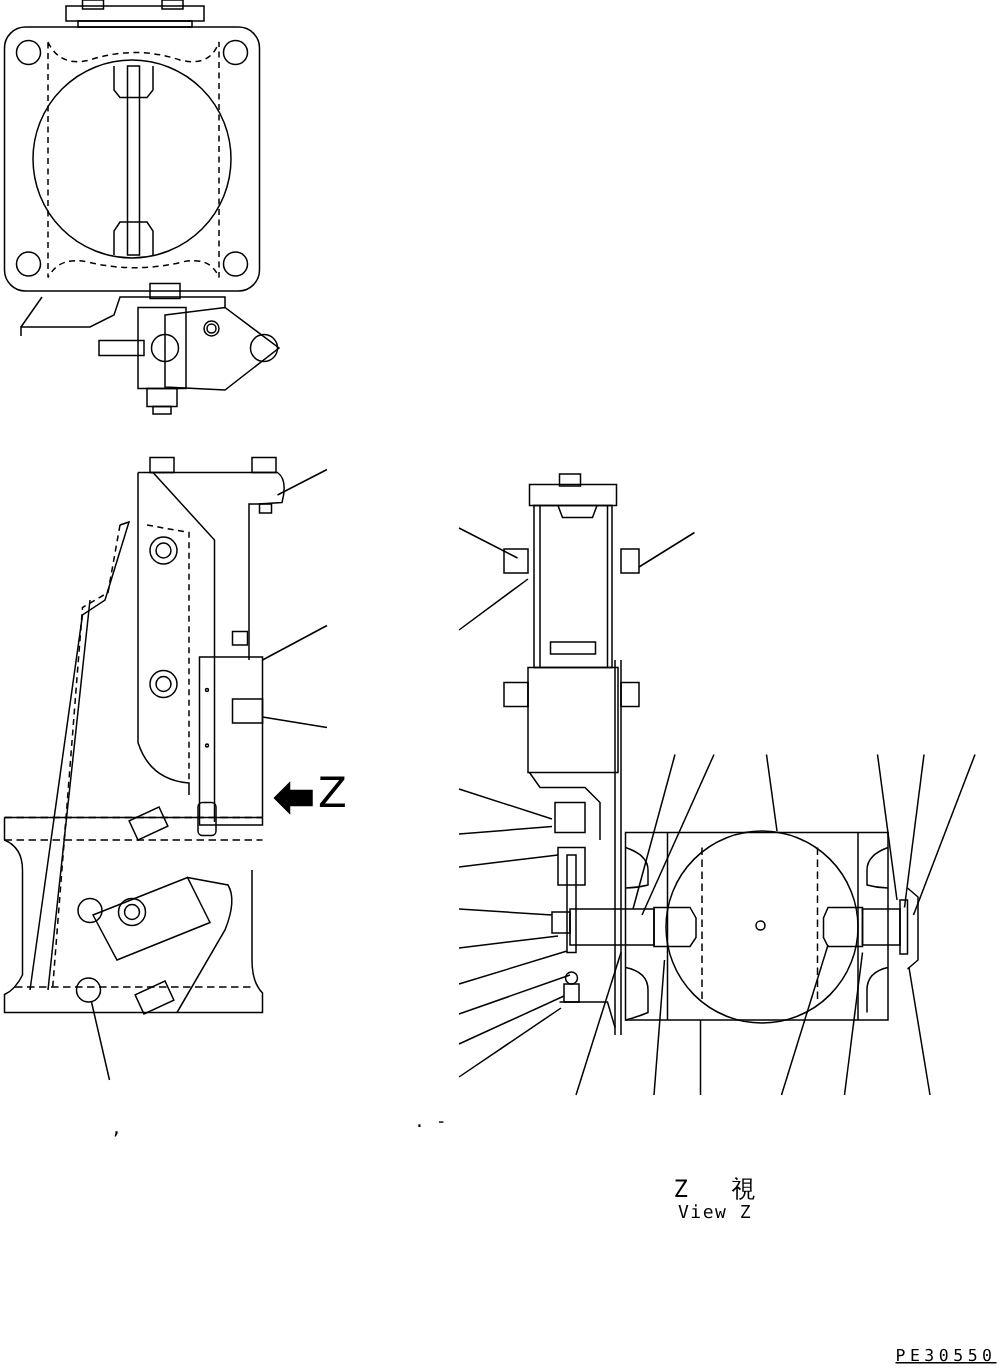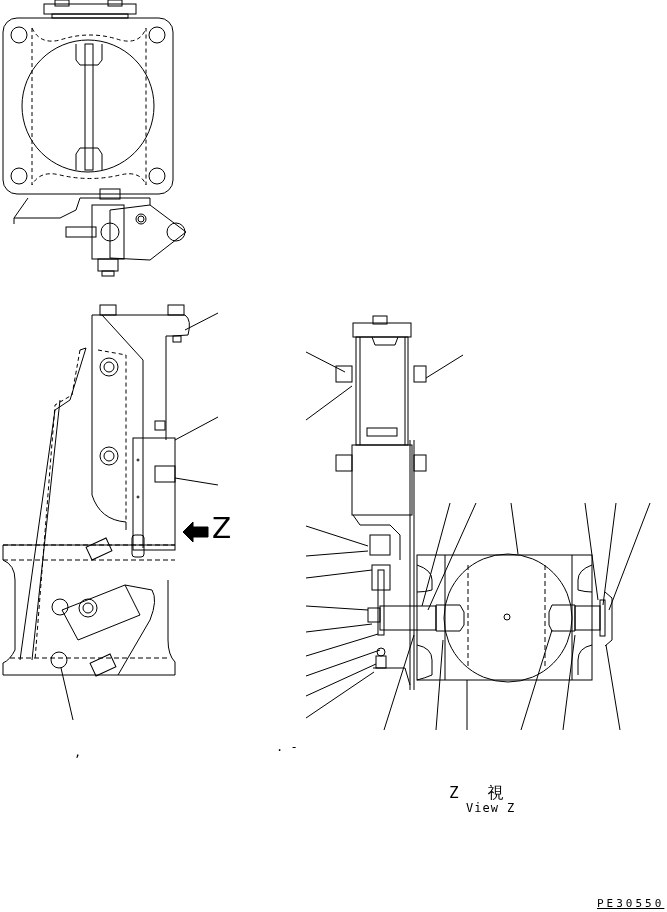--- a/index.html
+++ b/index.html
@@ -2,21 +2,21 @@
 <html><head>
 <meta charset="utf-8">
 <style>
   html, body { margin:0; padding:0; background:#ffffff; }
   body { width:667px; height:912px; position:relative; overflow:hidden;
          font-family:"DejaVu Sans Mono", monospace; color:#000; }
   #drawing { position:absolute; left:0; top:0; }
   .lbl { position:absolute; font-family:"DejaVu Sans Mono", monospace; color:#000; white-space:pre; }
   .z-arrow-label { left:212px; top:515px; font-size:28px; font-family:"DejaVu Sans", sans-serif; line-height:1; }
   .view-z-jp { left:449px; top:783px; font-size:16px; letter-spacing:0; }
-  .view-z-en { left:466px; top:801px; font-size:12px; letter-spacing:1px; }
+  .view-z-en { left:452px; top:801px; font-size:12px; letter-spacing:1px; }
   .drawing-code { left:597px; top:897px; font-size:11px; letter-spacing:3px;text-decoration:underline; }
   .tick-mark { font-size:12px; }
 </style>
 </head>
 <body>
 
 <svg id="drawing" width="667" height="912" viewBox="0 0 667 912" xmlns="http://www.w3.org/2000/svg" fill="none" stroke="#000" stroke-width="1">
 
   <g>
 

